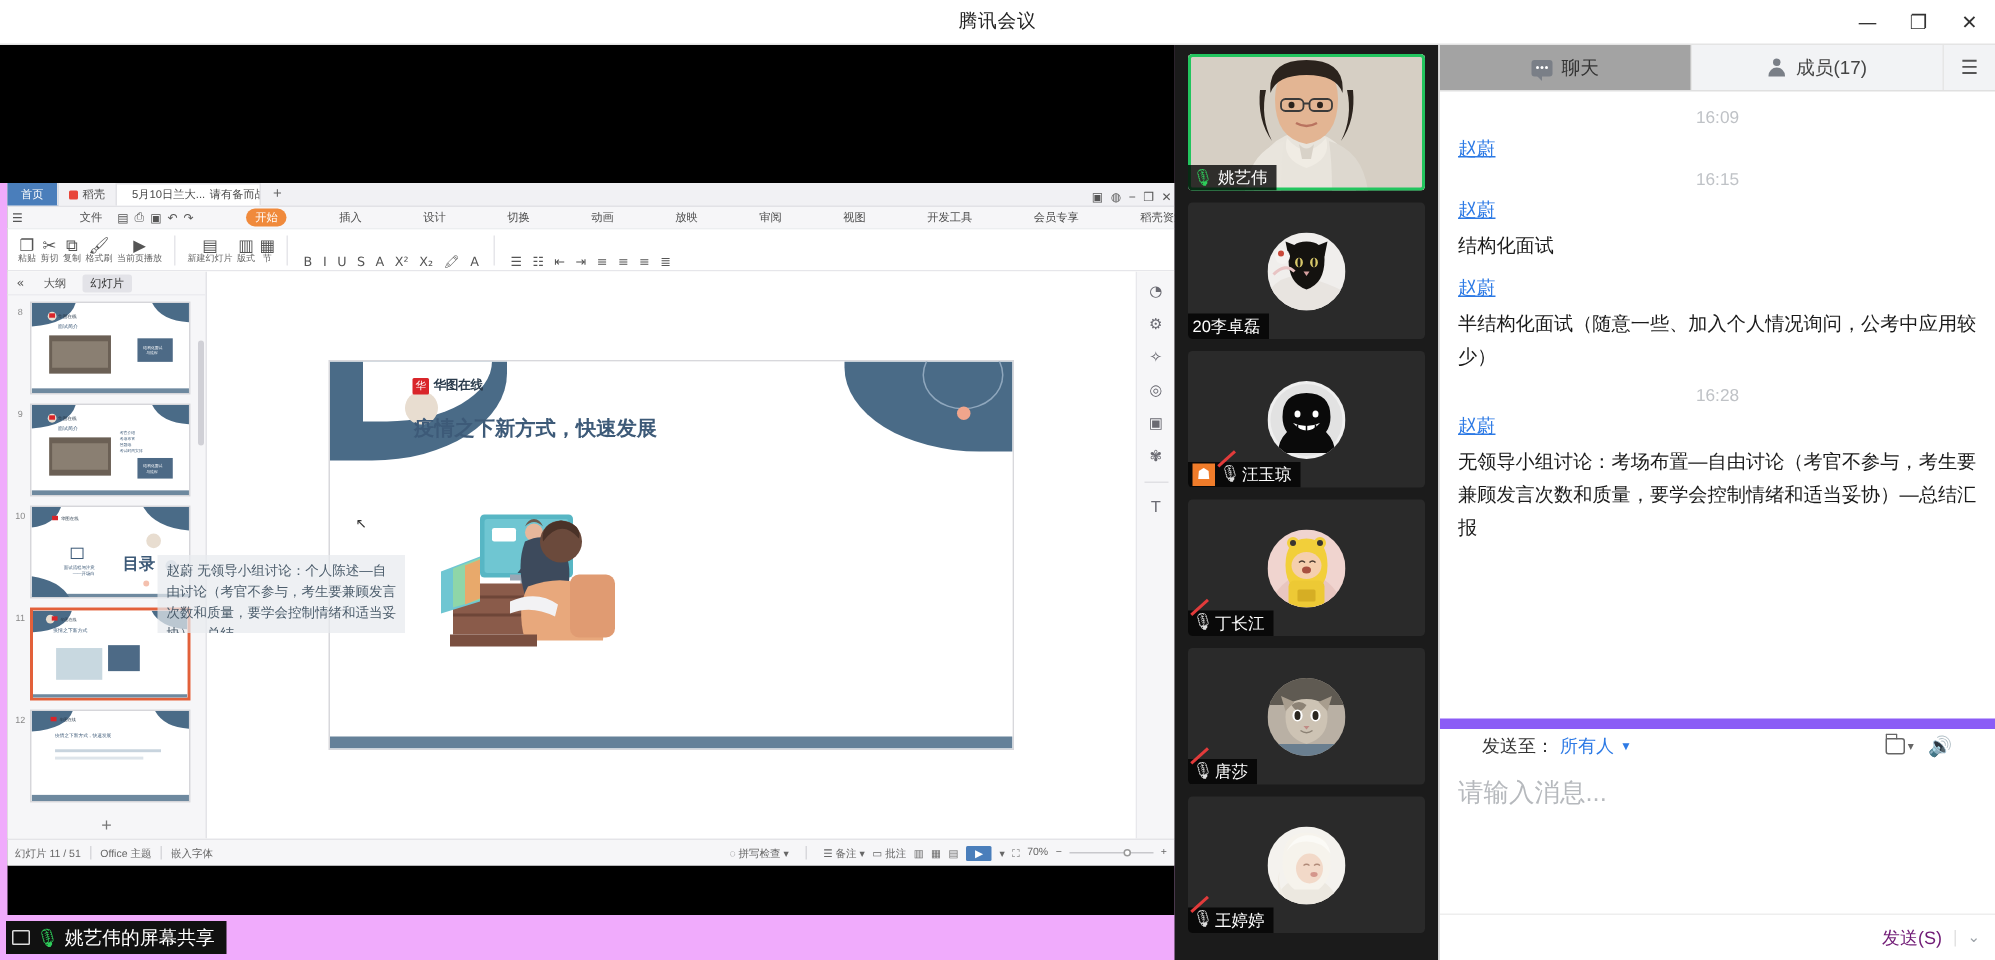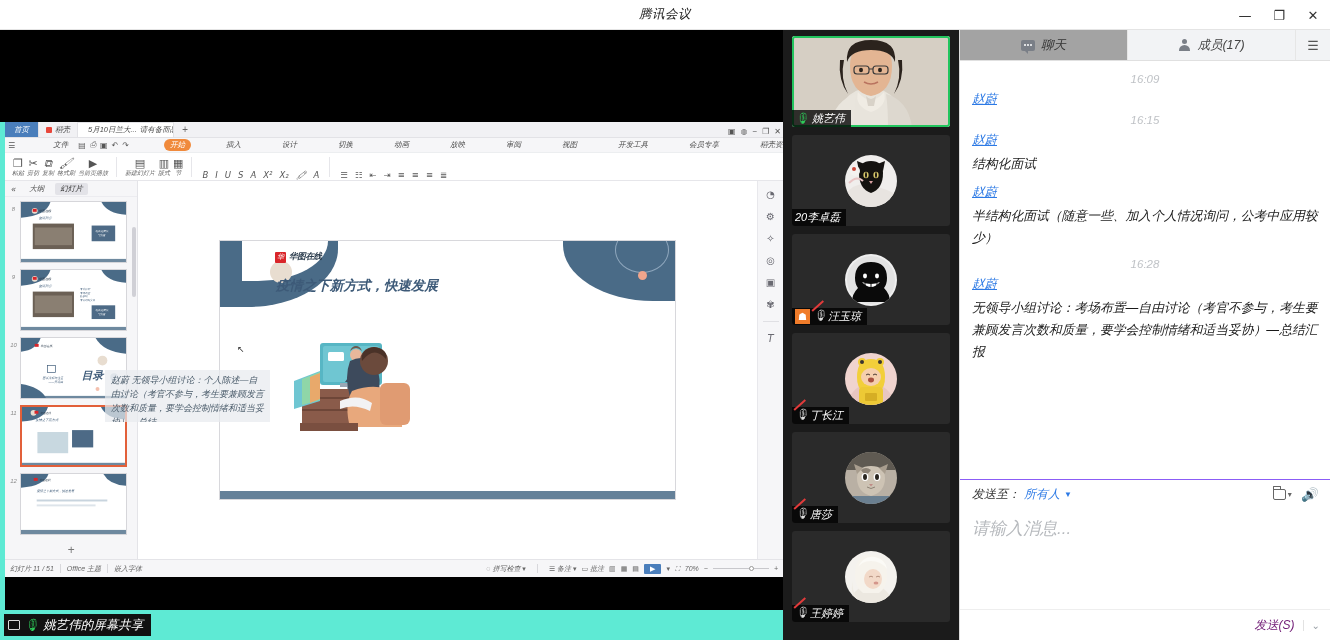--- a/index.html
+++ b/index.html
@@ -3,42 +3,42 @@
 <meta charset="utf-8">
 <style>
   * { box-sizing: border-box; margin: 0; padding: 0; }
   html, body {
     width: 1330px; height: 640px;
     font-family: "Liberation Sans", "DejaVu Sans", sans-serif;
     overflow: hidden; background: #fff;
   }
 
   
-  #app { position: relative; width: 1330px; height: 640px; background: #fff; font-style: italic; }
+  #app { position: relative; width: 1330px; height: 640px; background: #fff; }
 
   
   .titlebar {
     position: absolute; left: 0; top: 0; width: 1330px; height: 30px;
     background: #ffffff; border-bottom: 1px solid #e4e4e4;
     display: flex; align-items: center; justify-content: center;
   }
   .titlebar .tb-title { font-size: 12.5px; color: #222; letter-spacing: .5px; }
   .win-ctrls { position: absolute; right: 0; top: 0; height: 30px; display: flex; }
   .win-btn {
     width: 34px; height: 30px; display: flex; align-items: center; justify-content: center;
     font-size: 13px; color: #333; font-family: "DejaVu Sans", sans-serif;
   }
 
   
   .body-area { position: absolute; left: 0; top: 30px; width: 1330px; height: 610px; }
 
   
   .share-region {
     position: absolute; left: 0; top: 0; width: 818px; height: 610px;
-    background: #5eead4; overflow: hidden;
+    background: #f0abfc; overflow: hidden;
   }
   .share-inner {
     position: absolute; left: 5px; top: 0px; width: 778px; height: 580px;
     background: #000;
   }
 
   
   .wps {
     position: absolute; left: 0px; top: 92px; width: 778px; height: 455px;
     background: #f6f6f8; display: flex; flex-direction: column;
@@ -217,22 +217,22 @@
   .ic-person { width: 13px; height: 13px; position: relative; }
   .ic-person .h { position: absolute; left: 4px; top: 0; width: 5px; height: 5px; border-radius: 50%; background: #7a7f87; }
   .ic-person .b { position: absolute; left: 1px; bottom: 1px; width: 11px; height: 6px; border-radius: 6px 6px 0 0; background: #7a7f87; }
 
   .chat-log { flex: 1; overflow: hidden; padding: 6px 12px 0 12px; }
   .chat-time { text-align: center; color: #bfc2c6; font-size: 11.5px; margin: 6px 0 6px 0; }
   .chat-sender { color: #2d7ae5; font-size: 12.5px; text-decoration: underline; margin-bottom: 4px; }
   .chat-text { color: #1a1a1a; font-size: 12.8px; line-height: 22px; margin-bottom: 9px; }
 
   .chat-sendto {
-    height: 30px; border-top: 1px solid #8b5cf6; display: flex; align-items: center;
-    padding: 0 12px; gap: 4px; font-size: 12px; color: #333;
+    height: 30px; border-top: 7px solid #8b5cf6; display: flex; align-items: center;
+    padding: 0 28px; gap: 4px; font-size: 12px; color: #333;
   }
   .sendto-val { color: #2d7ae5; font-size: 12px; }
   .sendto-caret { color: #2d7ae5; font-size: 8px; }
   .sendto-right { margin-left: auto; display: flex; align-items: center; gap: 10px; }
   .ic-folder { width: 13px; height: 11px; border: 1.3px solid #666; border-radius: 1px 2px 2px 2px; position: relative; }
   .ic-folder::before { content: ""; position: absolute; left: -1px; top: -4px; width: 6px; height: 3px;
       border: 1.3px solid #666; border-bottom: none; border-radius: 1px 1px 0 0; }
   .ic-speaker { font-size: 13px; color: #555; font-family: "DejaVu Sans", sans-serif; }
 
   .chat-input { flex: none; height: 100px; padding: 8px 12px; font-size: 17px; color: #b6b9bd; }

